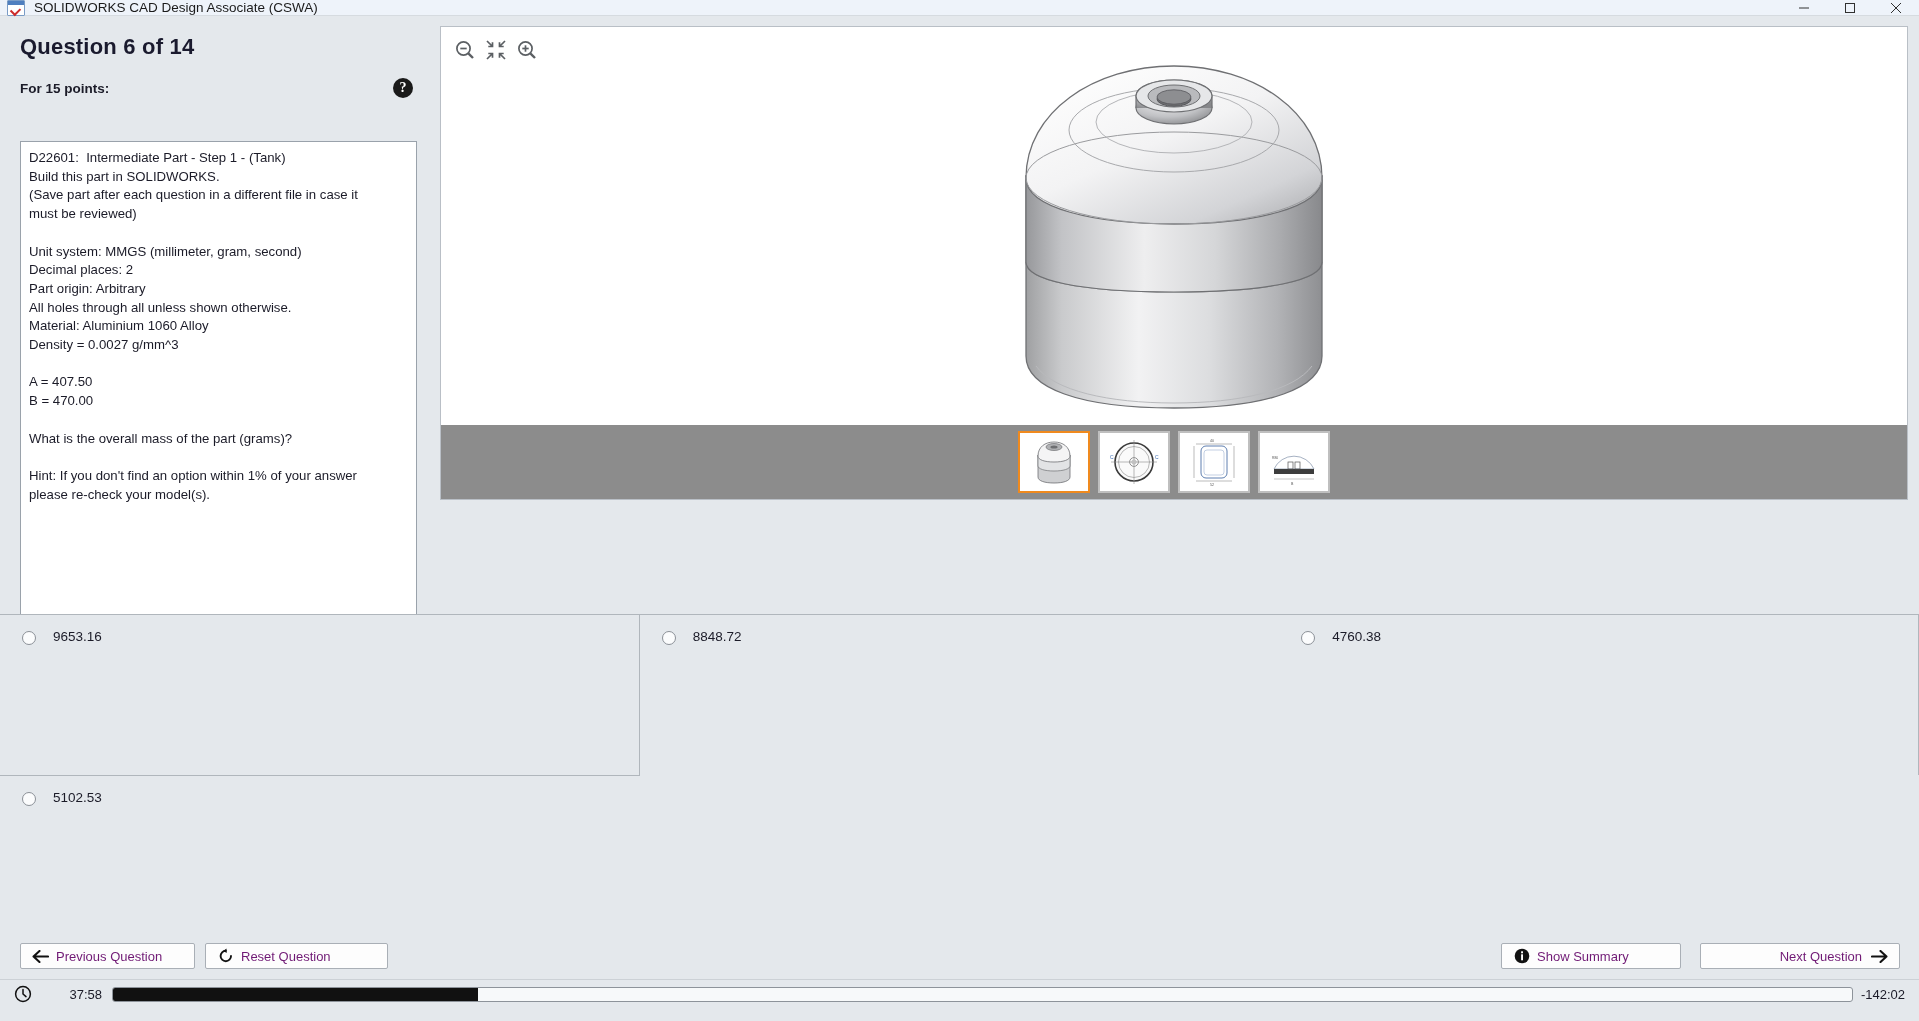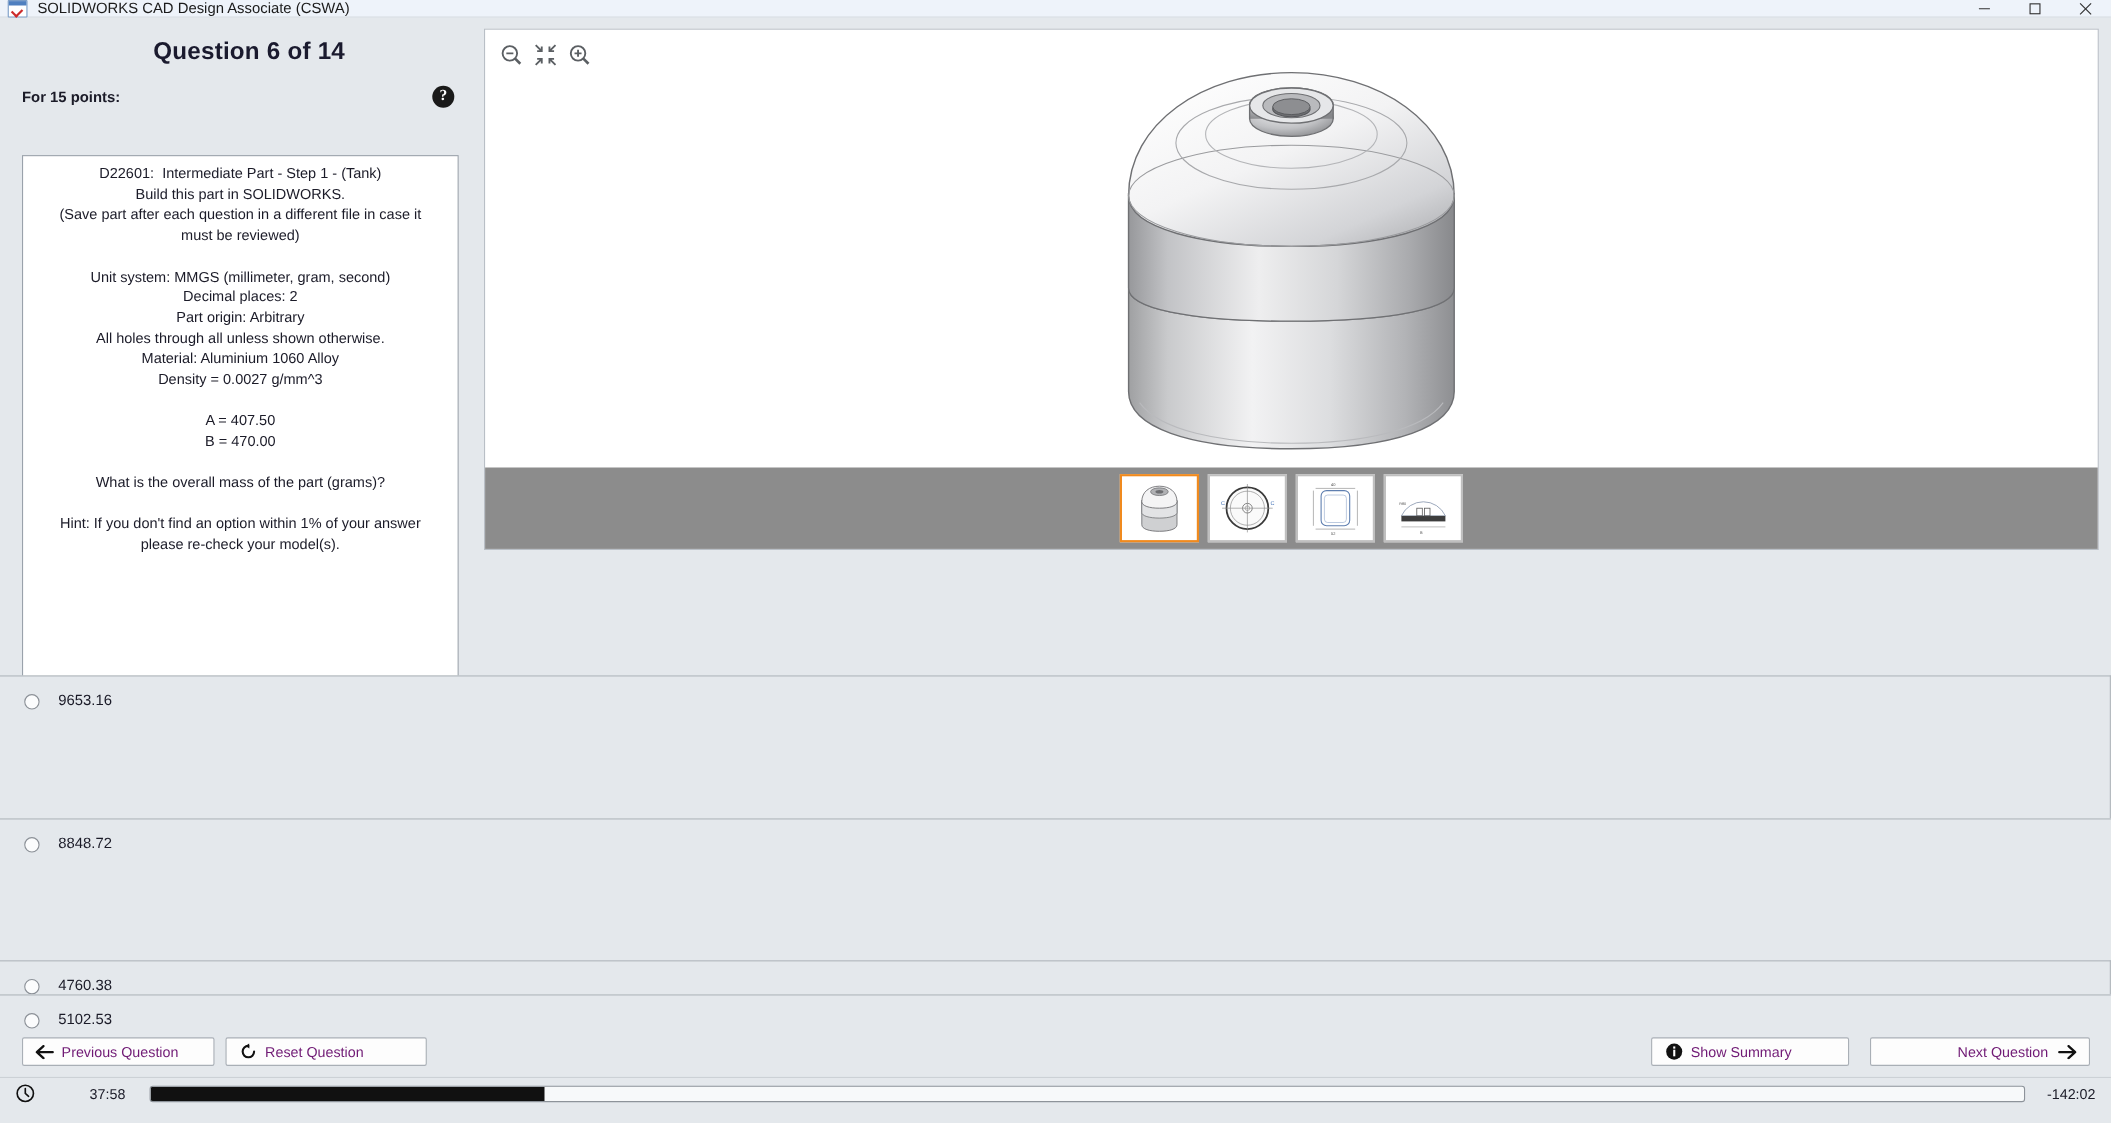--- a/index.html
+++ b/index.html
@@ -44,21 +44,20 @@
   }
   .wbtn svg { display: block; }
 
   
   #content { position: relative; width: 100%; height: 992px; }
 
   
   #question-panel {
     position: absolute; left: 0; top: 0; width: 433px; height: 590px;
     padding: 0;
-    text-align: center;
   }
   #question-title {
     font-size: 22px; font-weight: bold; color: #1a1a2e;
     margin: 18px 0 0 20px; letter-spacing: .2px;
   }
   #points-row {
     display: flex; align-items: center;
     margin: 18px 20px 0 20px;
   }
   #points-label { font-size: 13.5px; font-weight: bold; color: #1b1b28; }
@@ -109,21 +108,21 @@
     border: 2px solid #bfbfbf;
     display: flex; align-items: center; justify-content: center;
     overflow: hidden;
   }
   .thumb.selected { border-color: #f08a1e; }
 
   
   #answers {
     position: absolute; left: 0; top: 598px; right: 0; height: 321px;
     display: grid;
-    grid-template-columns: 1fr;
+    grid-template-columns: 1fr 1fr 1fr;
     grid-template-rows: 1fr 1fr;
   }
   .answer {
     border-top: 1px solid #b0b6bc;
     border-right: 1px solid #b0b6bc;
     padding: 14px 0 0 22px;
     display: flex; align-items: flex-start;
     background: #e4e8ec;
   }
   .answer:nth-child(2n) { border-right: none; }
@@ -153,21 +152,21 @@
   .btn-ico { width: 19px; display: flex; align-items: center; justify-content: center; margin-right: 6px; flex: none; }
   #version-label {
     position: absolute; left: 0; right: 0; top: 17px;
     text-align: center; font-size: 11.5px; color: #2b2b38;
   }
 
   
   #statusbar {
     position: absolute; left: 0; bottom: 0; width: 100%; height: 29px;
     background: #e4e8ec; border-top: 1px solid #ccd1d6;
-    display: flex; align-items: center; gap: 12px;
+    display: flex; align-items: center;
   }
   #clock-icon { margin-left: 14px; width: 18px; height: 18px; flex: none; }
   #time-elapsed { font-size: 13px; color: #1b1b28; margin-left: 22px; width: 48px; text-align: right; }
   #progress-track {
     margin-left: 10px; height: 15px; flex: 1 1 auto; margin-right: 8px;
     background: #f7f9fa; border: 1px solid #8d939a; border-radius: 3px;
     overflow: hidden;
   }
   #progress-fill { height: 100%; background: #111111; width: 21.1%; }
   #time-remaining { font-size: 13px; color: #1b1b28; margin-right: 14px; }

